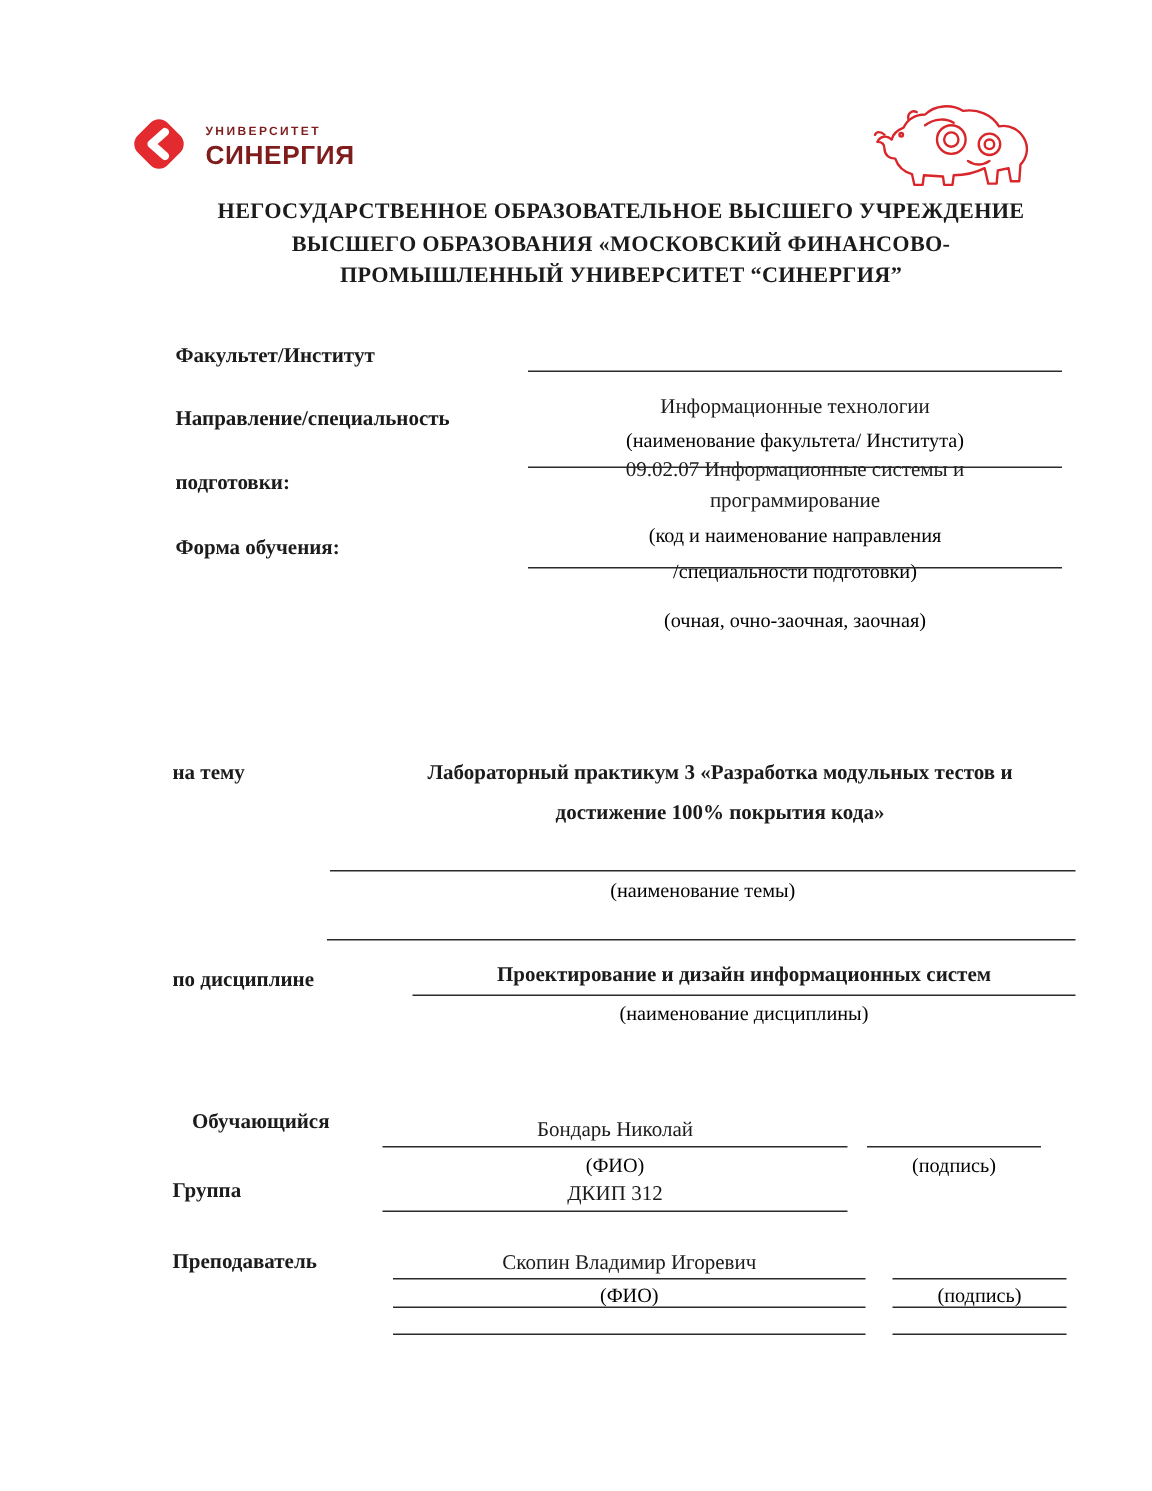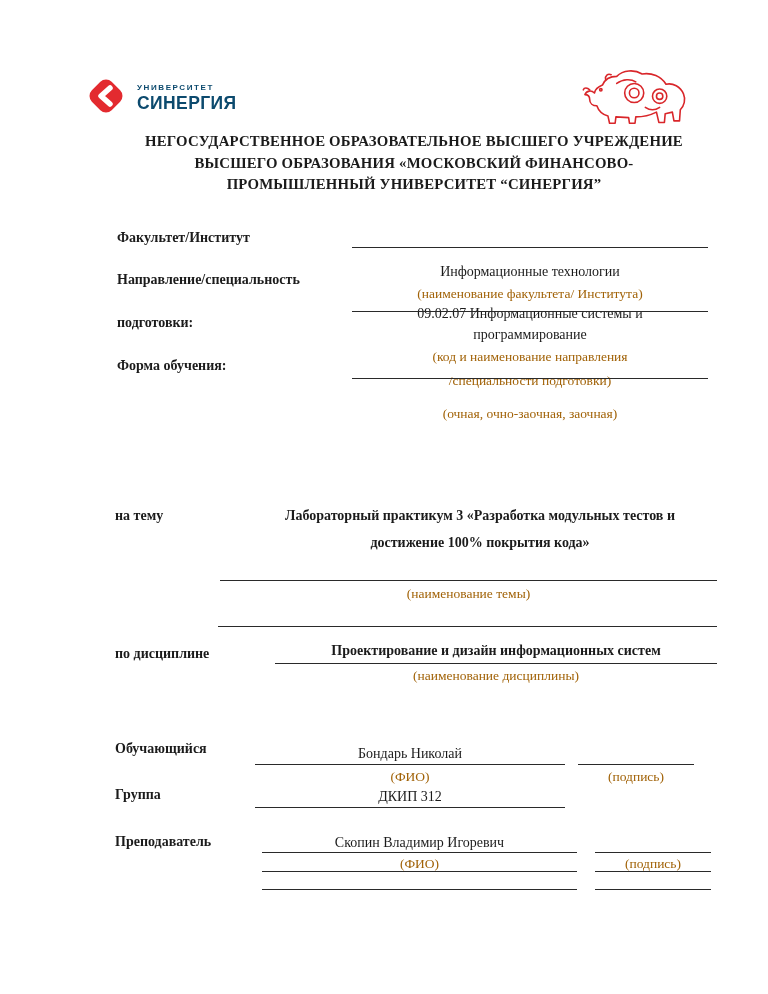--- a/index.html
+++ b/index.html
@@ -11,28 +11,28 @@
   .b{font-weight:bold;}
   .ctr{text-align:center;}
   .t14{font-size:14px;line-height:21px;}
   .t13{font-size:13.5px;line-height:20px;}
   .rule{position:absolute;height:0;border-top:1px solid #2a2a2a;}
   
   .univ-title{left:64px;top:131px;width:700px;text-align:center;
     font-size:14.8px;font-weight:bold;line-height:21.5px;letter-spacing:.2px;}
   
   .logo-left{left:84px;top:74px;display:flex;align-items:center;gap:9px;}
-  .logo-txt{display:flex;flex-direction:column;font-family:"Liberation Sans",sans-serif;color:#0c4a6e;}
+  .logo-txt{display:flex;flex-direction:column;font-family:"Liberation Sans",sans-serif;color:#7f1d1d;}
   .logo-txt .small{font-size:8px;letter-spacing:1.6px;font-weight:600;}
   .logo-txt .big{font-size:17.5px;font-weight:bold;letter-spacing:.4px;margin-top:1px;}
   .logo-right{left:582px;top:66px;width:106px;height:62px;}
   
   .lbl{left:117px;width:270px;font-weight:bold;}
   .val{left:352px;width:356px;text-align:center;margin-top:34px;}
-  .cap{color:#a16207;}
+  .cap{color:#000000;}
 </style>
 </head>
 <body>
 
 <div class="page">
 
   <div class="abs logo-left">
     <span>
       <svg width="44" height="44" viewBox="0 0 44 44">
         <rect x="8" y="8" width="28" height="28" rx="8" fill="#e32a2f" transform="rotate(45 22 22)"></rect>
@@ -91,21 +91,21 @@
   <div class="abs ctr t14 b" style="left:240px;top:532px;width:480px">достижение 100% покрытия кода»</div>
   <div class="rule" style="left:220px;top:580px;width:497px"></div>
   <div class="abs ctr t13 cap" style="left:220px;top:584px;width:497px">(наименование темы)</div>
   <div class="rule" style="left:218px;top:626px;width:499px"></div>
 
   <div class="abs t14 b" style="left:115px;top:643px">по дисциплине</div>
   <div class="abs ctr t14 b" style="left:275px;top:640px;width:442px">Проектирование и дизайн информационных систем</div>
   <div class="rule" style="left:275px;top:663px;width:442px"></div>
   <div class="abs ctr t13 cap" style="left:275px;top:666px;width:442px">(наименование дисциплины)</div>
 
-  <div class="abs t14 b" style="left:115px;top:738px">Обучающийся</div>
+  <div class="abs t14 b" style="left:128px;top:738px">Обучающийся</div>
   <div class="abs ctr t14" style="left:255px;top:743px;width:310px">Бондарь Николай</div>
   <div class="rule" style="left:255px;top:764px;width:310px"></div>
   <div class="abs ctr t13 cap" style="left:255px;top:767px;width:310px">(ФИО)</div>
   <div class="rule" style="left:578px;top:764px;width:116px"></div>
   <div class="abs ctr t13 cap" style="left:578px;top:767px;width:116px">(подпись)</div>
 
   <div class="abs t14 b" style="left:115px;top:784px">Группа</div>
   <div class="abs ctr t14" style="left:255px;top:786px;width:310px">ДКИП 312</div>
   <div class="rule" style="left:255px;top:807px;width:310px"></div>
 

